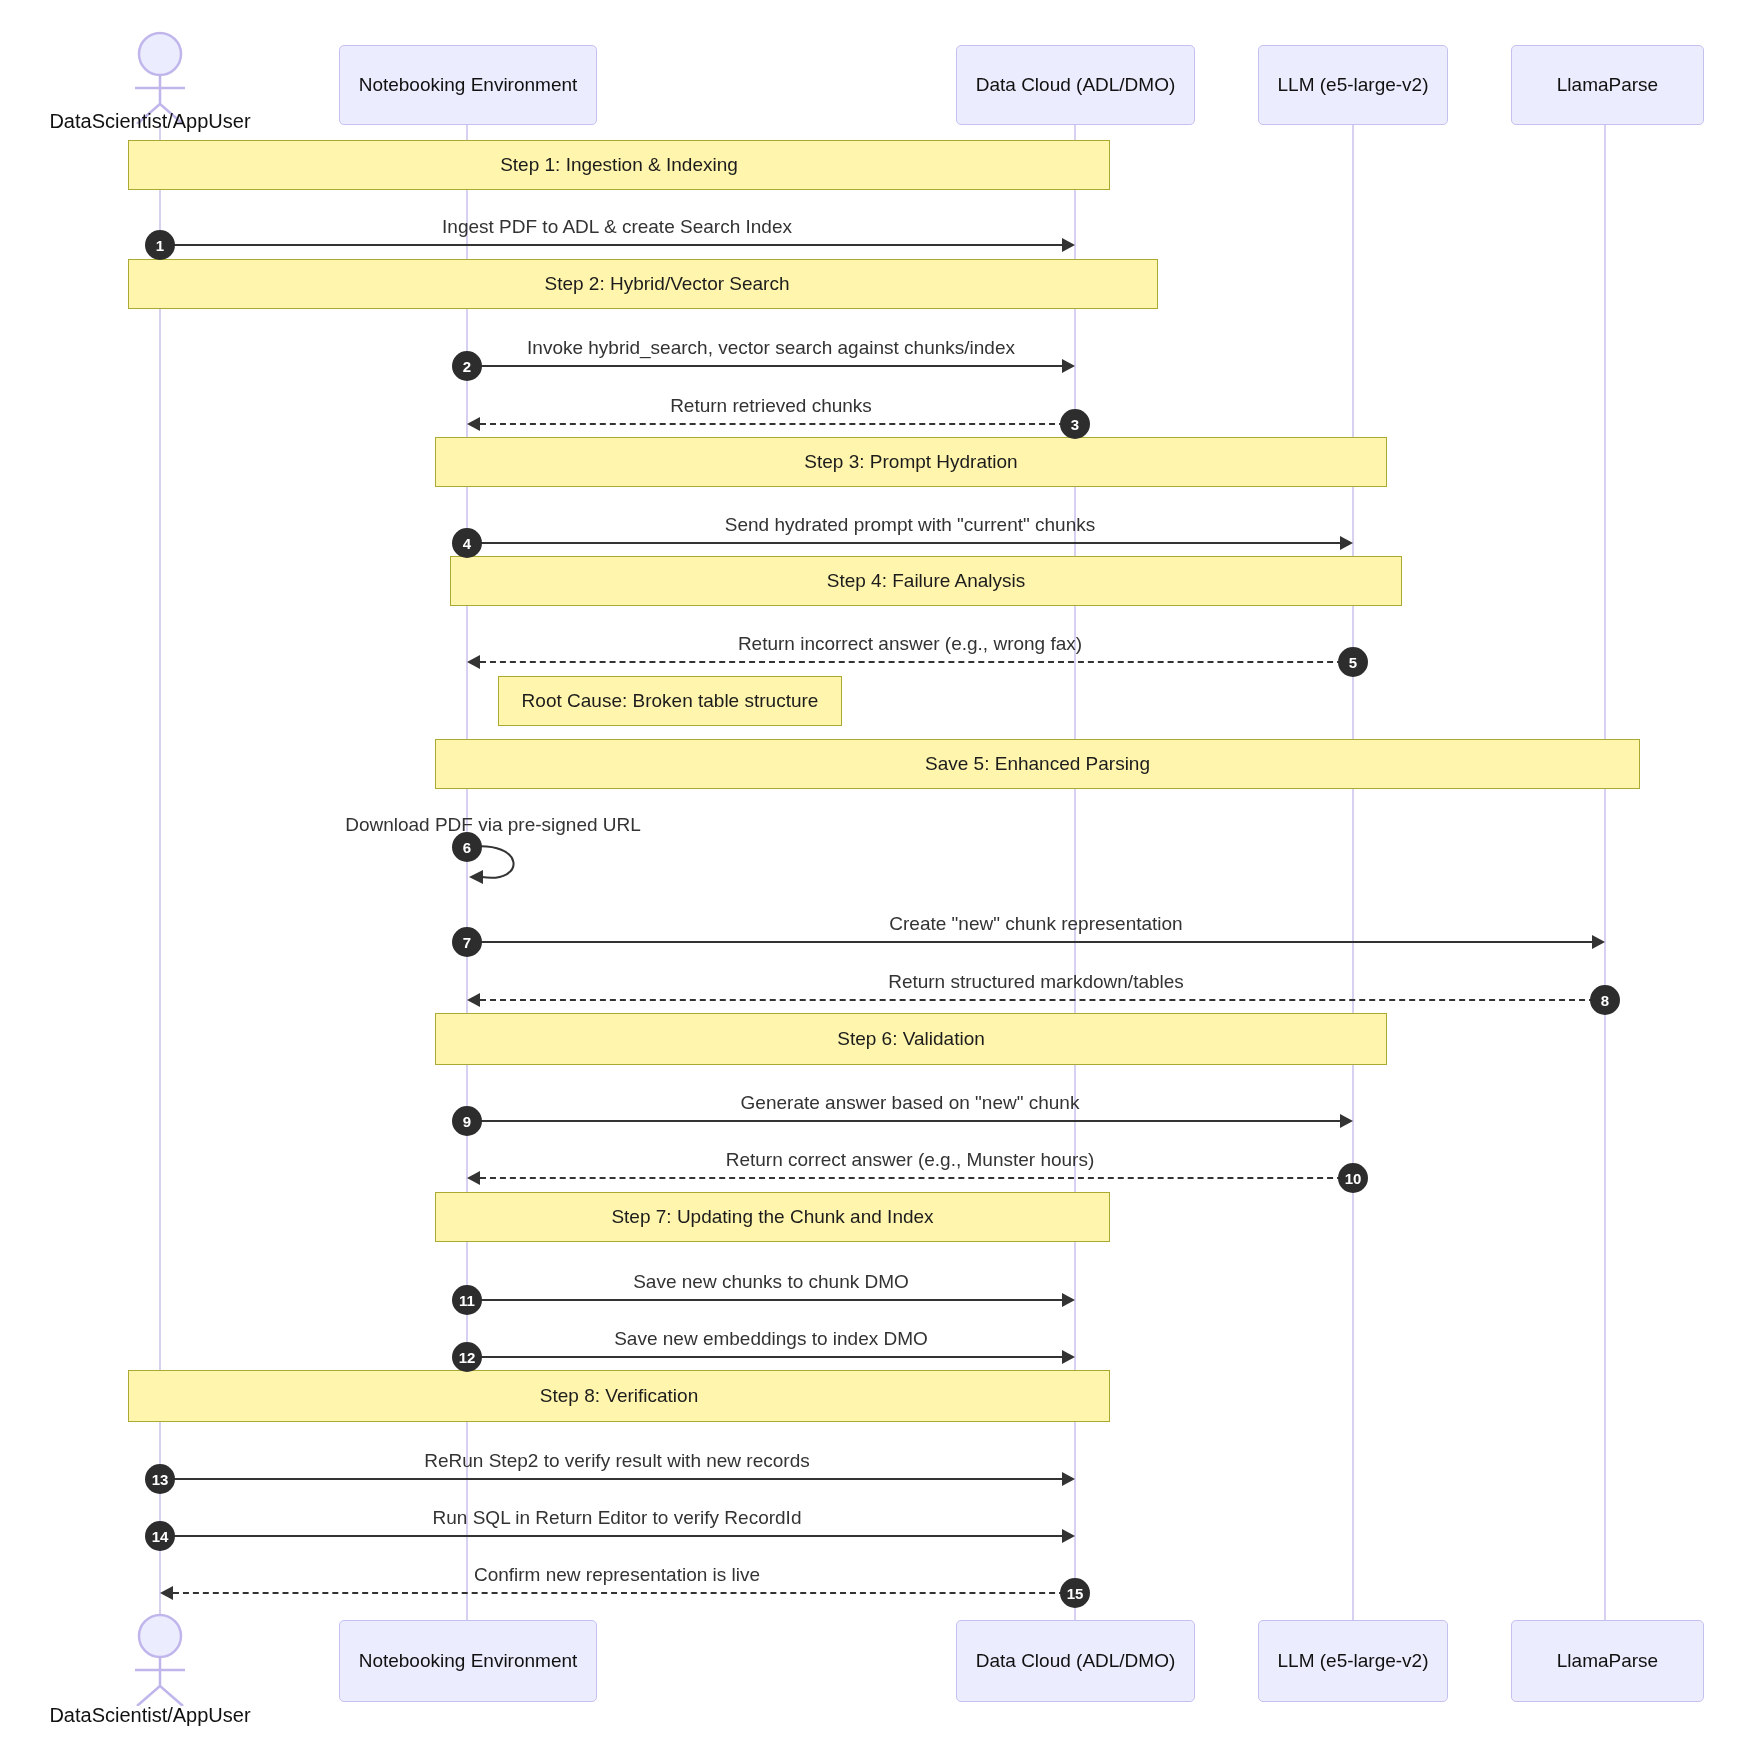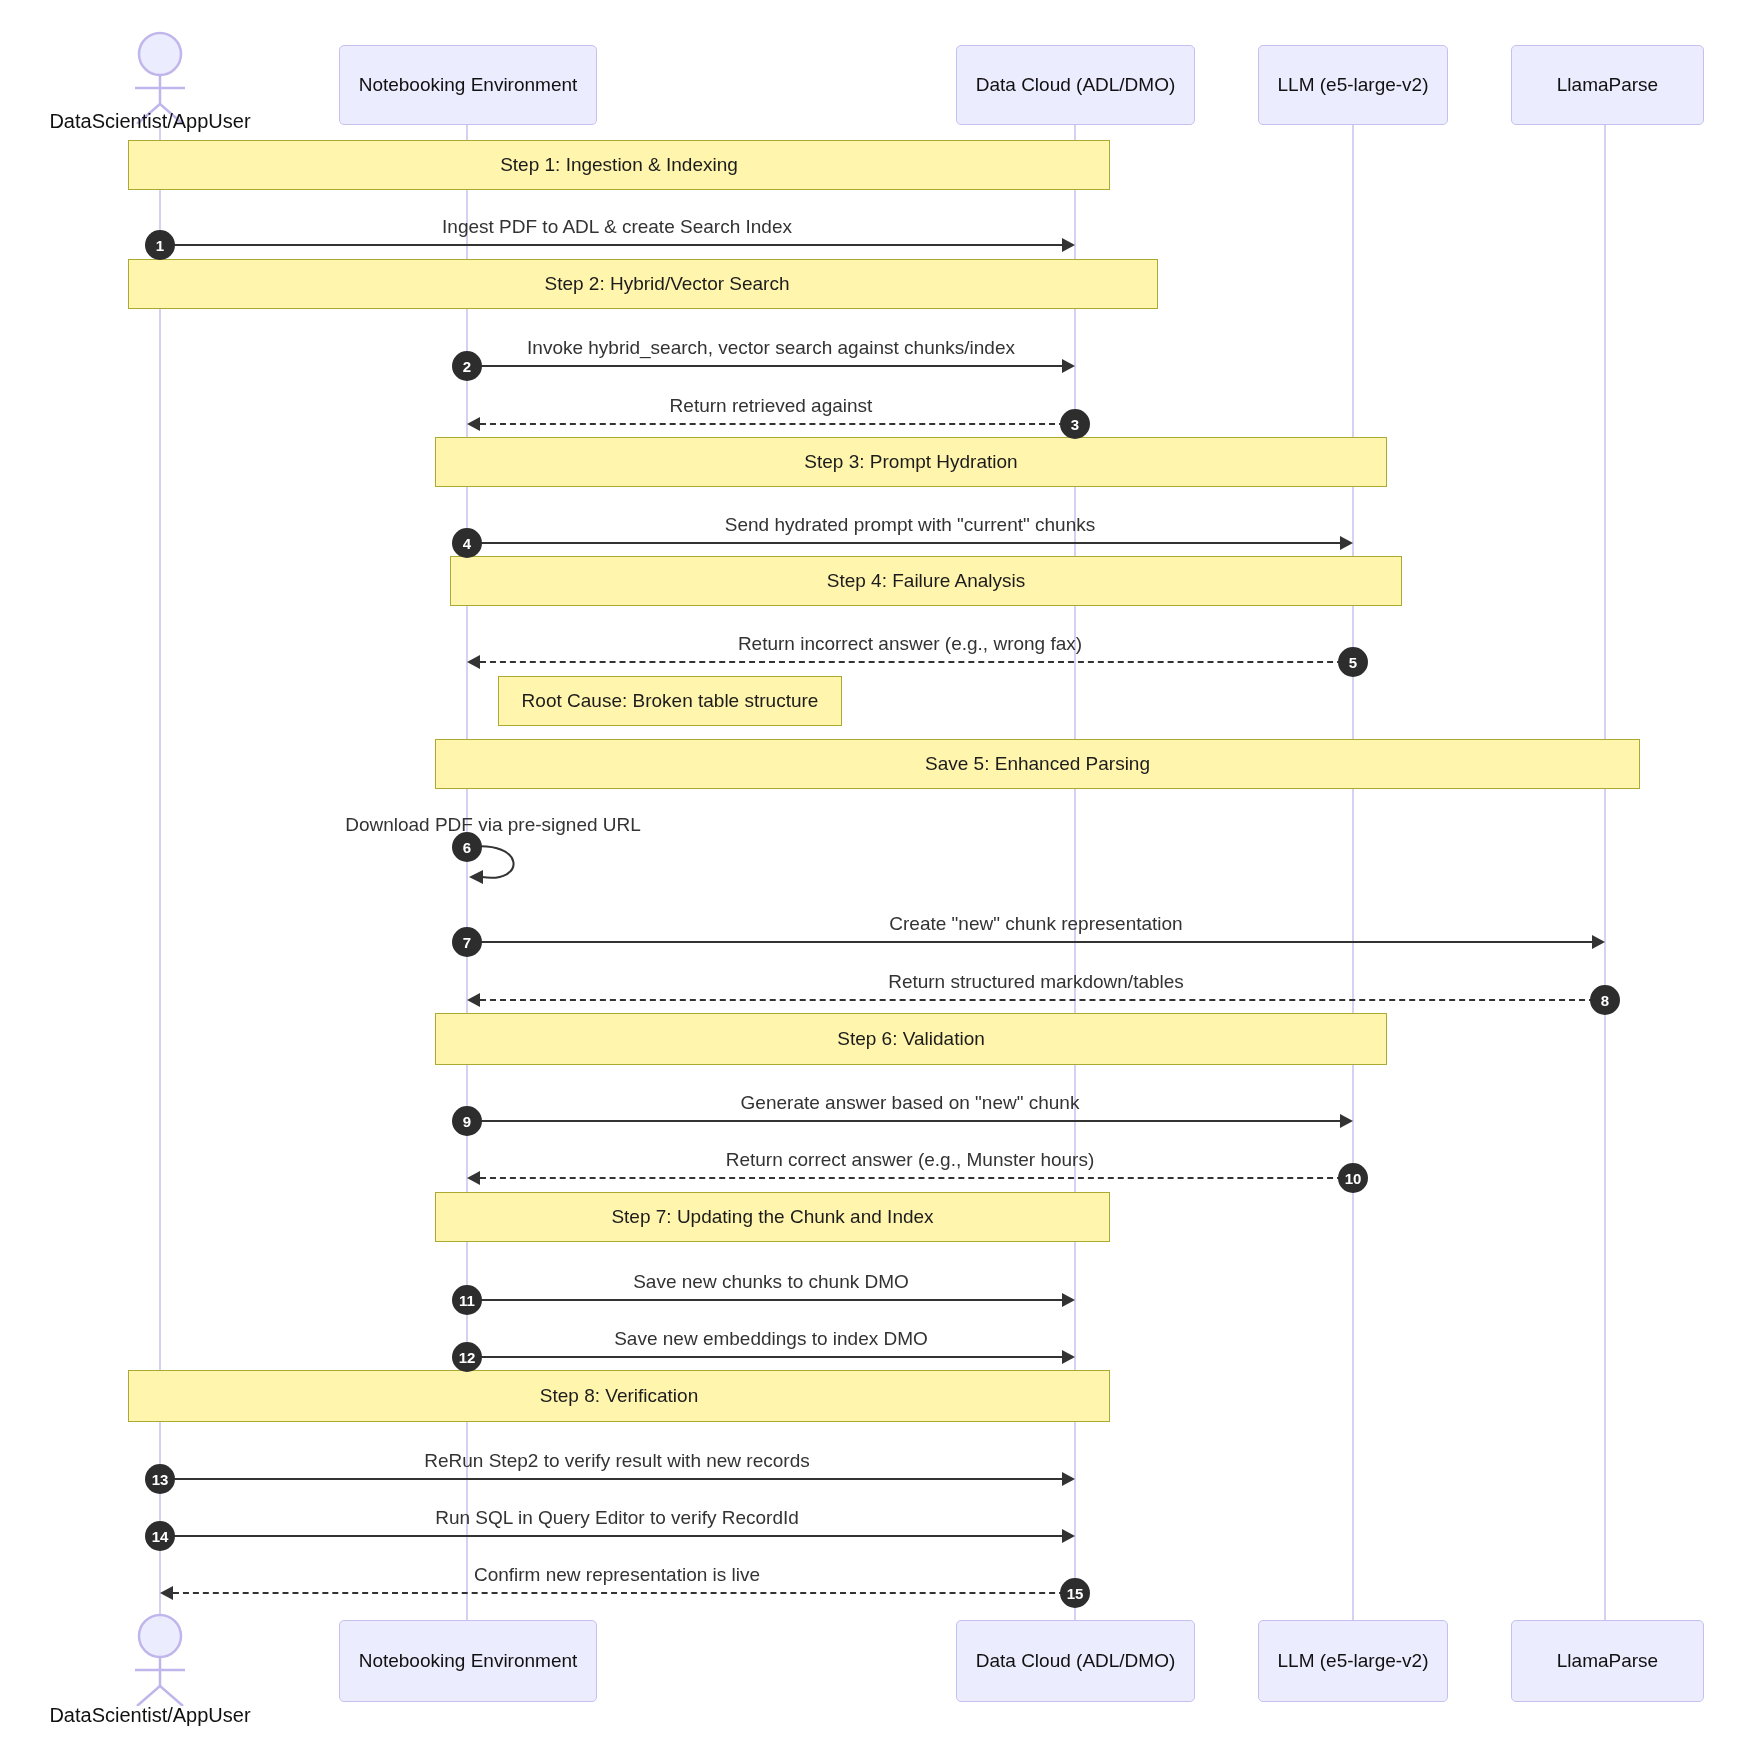--- a/index.html
+++ b/index.html
@@ -90,21 +90,21 @@
   <div class="mlabel" style="left:617px;top:215px;">Ingest PDF to ADL &amp; create Search Index</div>
   <div class="aline solid" style="left:160px;top:244px;width:902px;"></div>
   <div class="ah-r" style="left:1062px;top:238px;"></div>
   <div class="num" style="left:145px;top:230px;">1</div>
 
   <div class="mlabel" style="left:771px;top:336px;">Invoke hybrid_search, vector search against chunks/index</div>
   <div class="aline solid" style="left:467px;top:365px;width:595px;"></div>
   <div class="ah-r" style="left:1062px;top:359px;"></div>
   <div class="num" style="left:452px;top:351px;">2</div>
 
-  <div class="mlabel" style="left:771px;top:394px;">Return retrieved against</div>
+  <div class="mlabel" style="left:771px;top:394px;">Return retrieved chunks</div>
   <div class="ah-l" style="left:467px;top:417px;"></div>
   <div class="aline dashed" style="left:480px;top:423px;width:595px;"></div>
   <div class="num" style="left:1060px;top:409px;">3</div>
 
   <div class="mlabel" style="left:910px;top:513px;">Send hydrated prompt with "current" chunks</div>
   <div class="aline solid" style="left:467px;top:542px;width:873px;"></div>
   <div class="ah-r" style="left:1340px;top:536px;"></div>
   <div class="num" style="left:452px;top:528px;">4</div>
 
   <div class="mlabel" style="left:910px;top:632px;">Return incorrect answer (e.g., wrong fax)</div>
@@ -147,21 +147,21 @@
   <div class="mlabel" style="left:771px;top:1327px;">Save new embeddings to index DMO</div>
   <div class="aline solid" style="left:467px;top:1356px;width:595px;"></div>
   <div class="ah-r" style="left:1062px;top:1350px;"></div>
   <div class="num" style="left:452px;top:1342px;">12</div>
 
   <div class="mlabel" style="left:617px;top:1449px;">ReRun Step2 to verify result with new records</div>
   <div class="aline solid" style="left:160px;top:1478px;width:902px;"></div>
   <div class="ah-r" style="left:1062px;top:1472px;"></div>
   <div class="num" style="left:145px;top:1464px;">13</div>
 
-  <div class="mlabel" style="left:617px;top:1506px;">Run SQL in Query Editor to verify RecordId</div>
+  <div class="mlabel" style="left:617px;top:1506px;">Run SQL in Return Editor to verify RecordId</div>
   <div class="aline solid" style="left:160px;top:1535px;width:902px;"></div>
   <div class="ah-r" style="left:1062px;top:1529px;"></div>
   <div class="num" style="left:145px;top:1521px;">14</div>
 
   <div class="mlabel" style="left:617px;top:1563px;">Confirm new representation is live</div>
   <div class="ah-l" style="left:160px;top:1586px;"></div>
   <div class="aline dashed" style="left:173px;top:1592px;width:902px;"></div>
   <div class="num" style="left:1060px;top:1578px;">15</div>
 
   <div class="pbox" style="left:339px;top:1620px;width:256px;height:80px;">Notebooking Environment</div>

